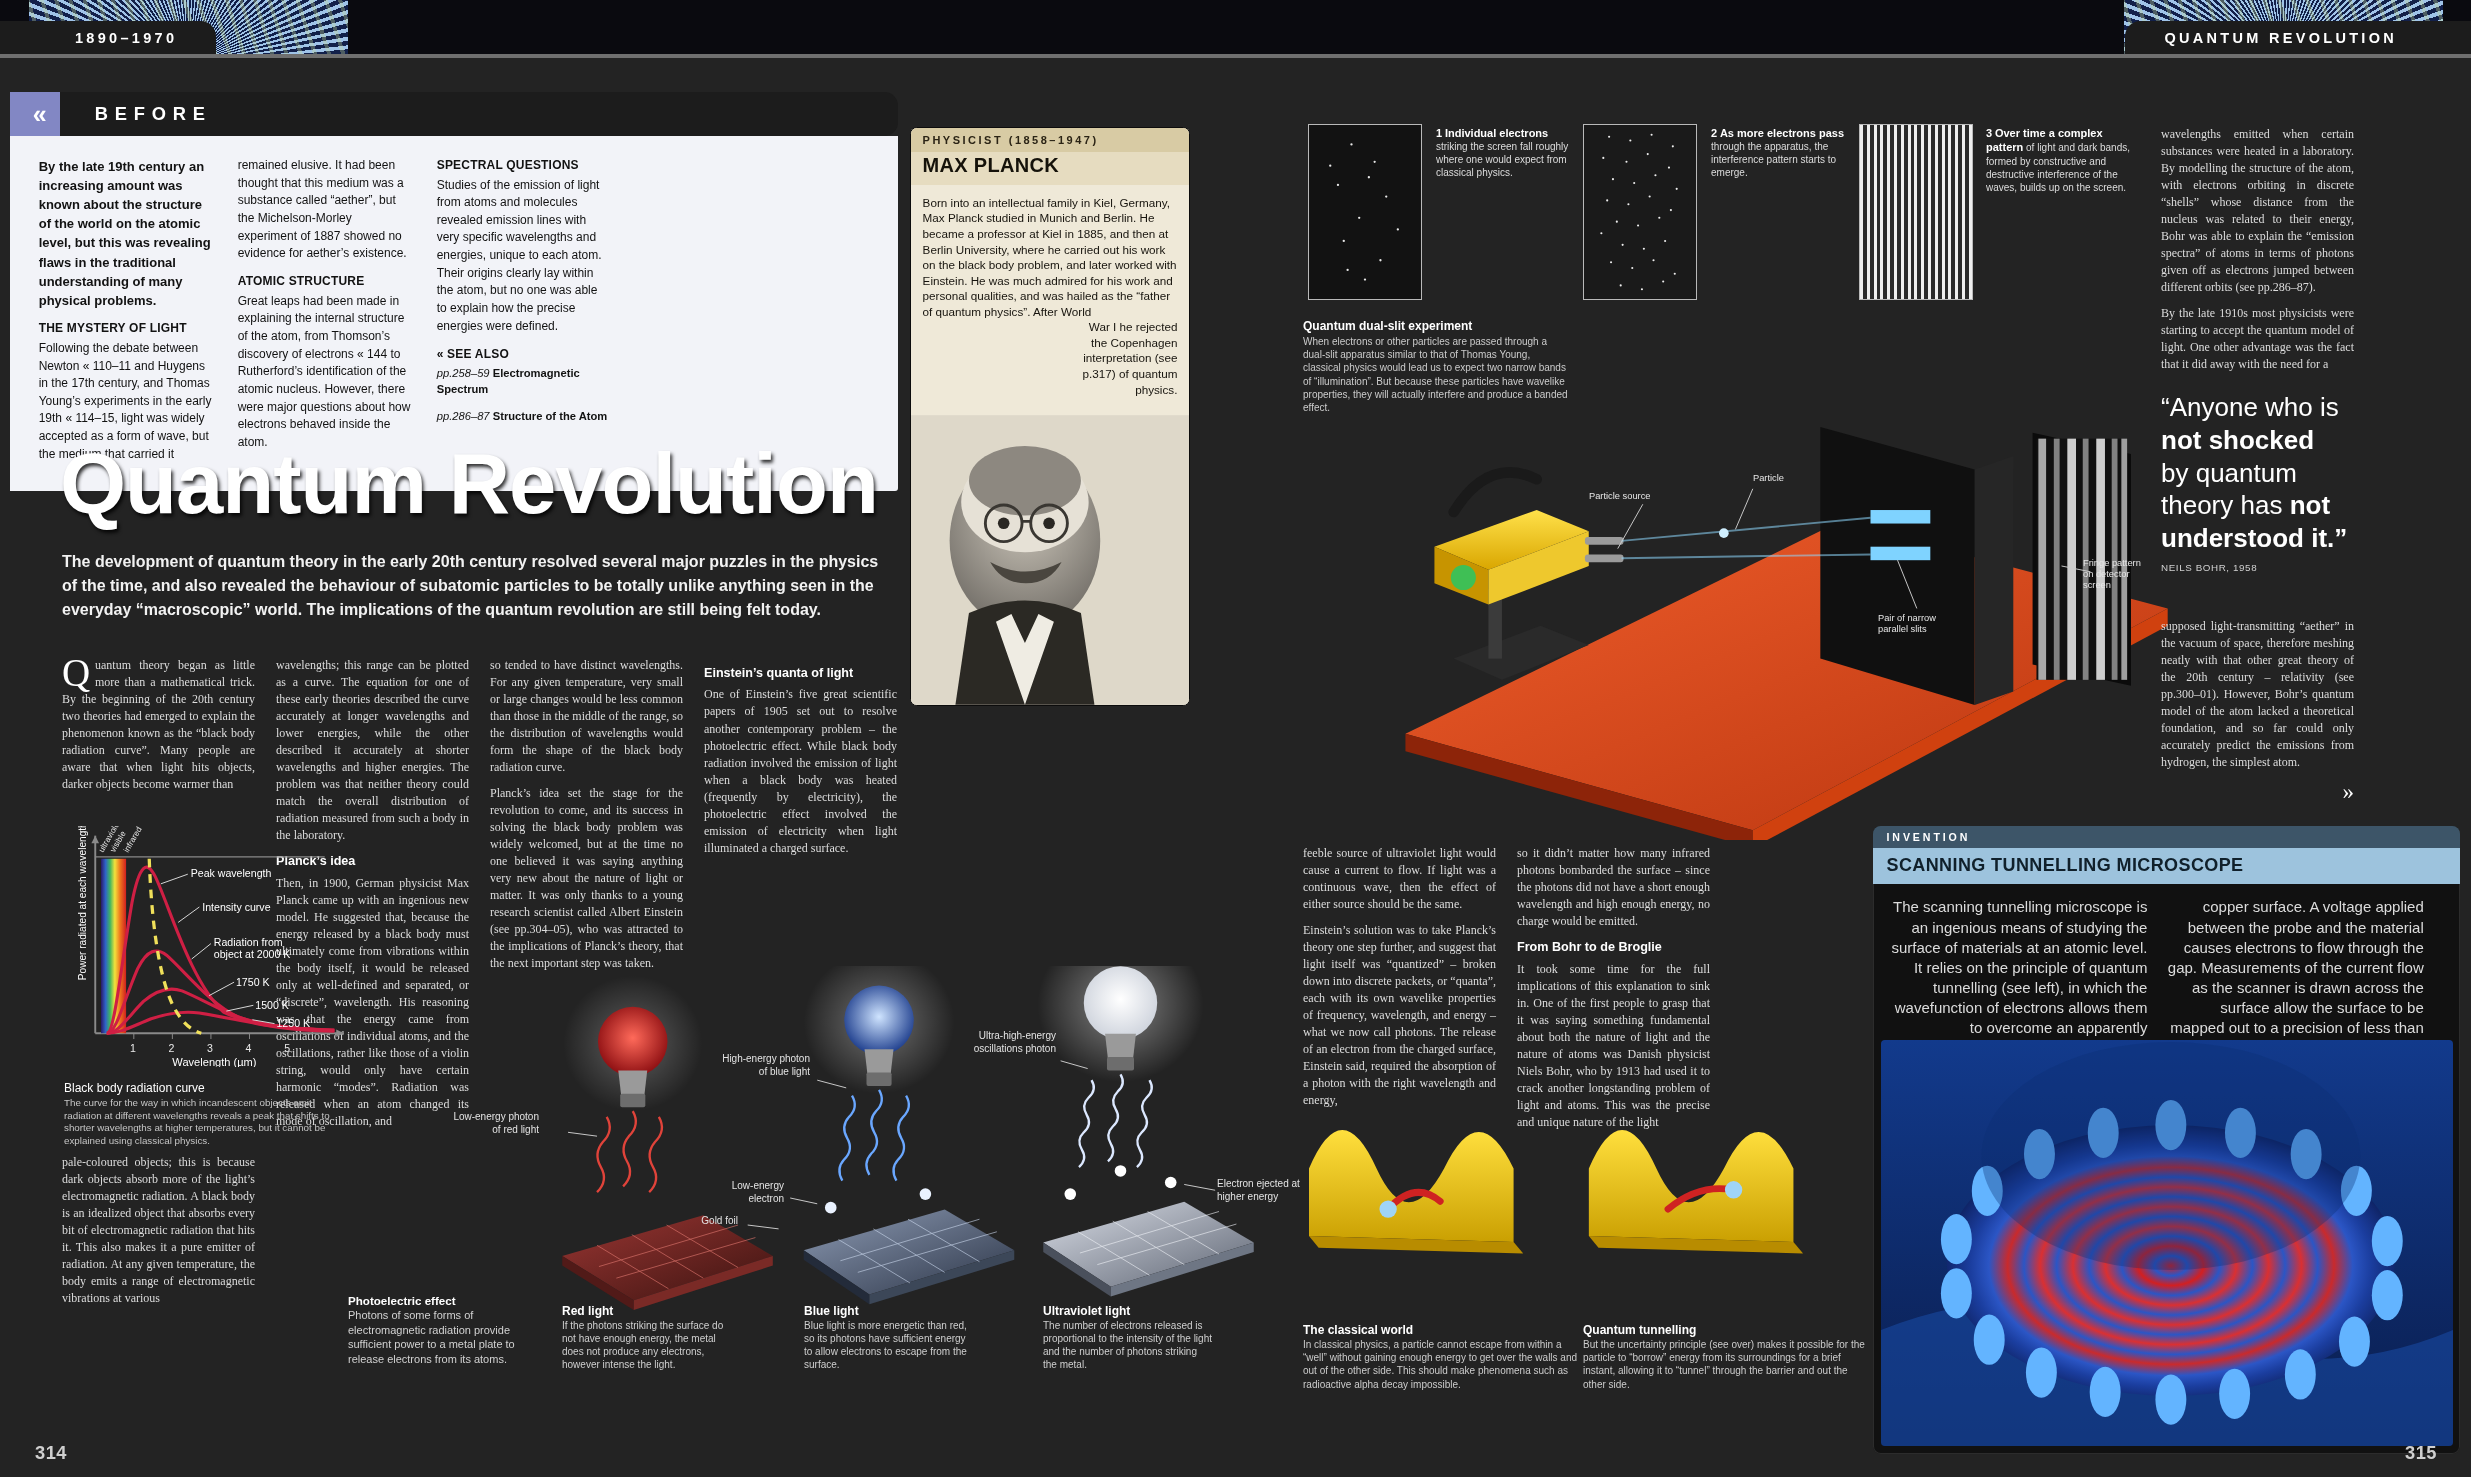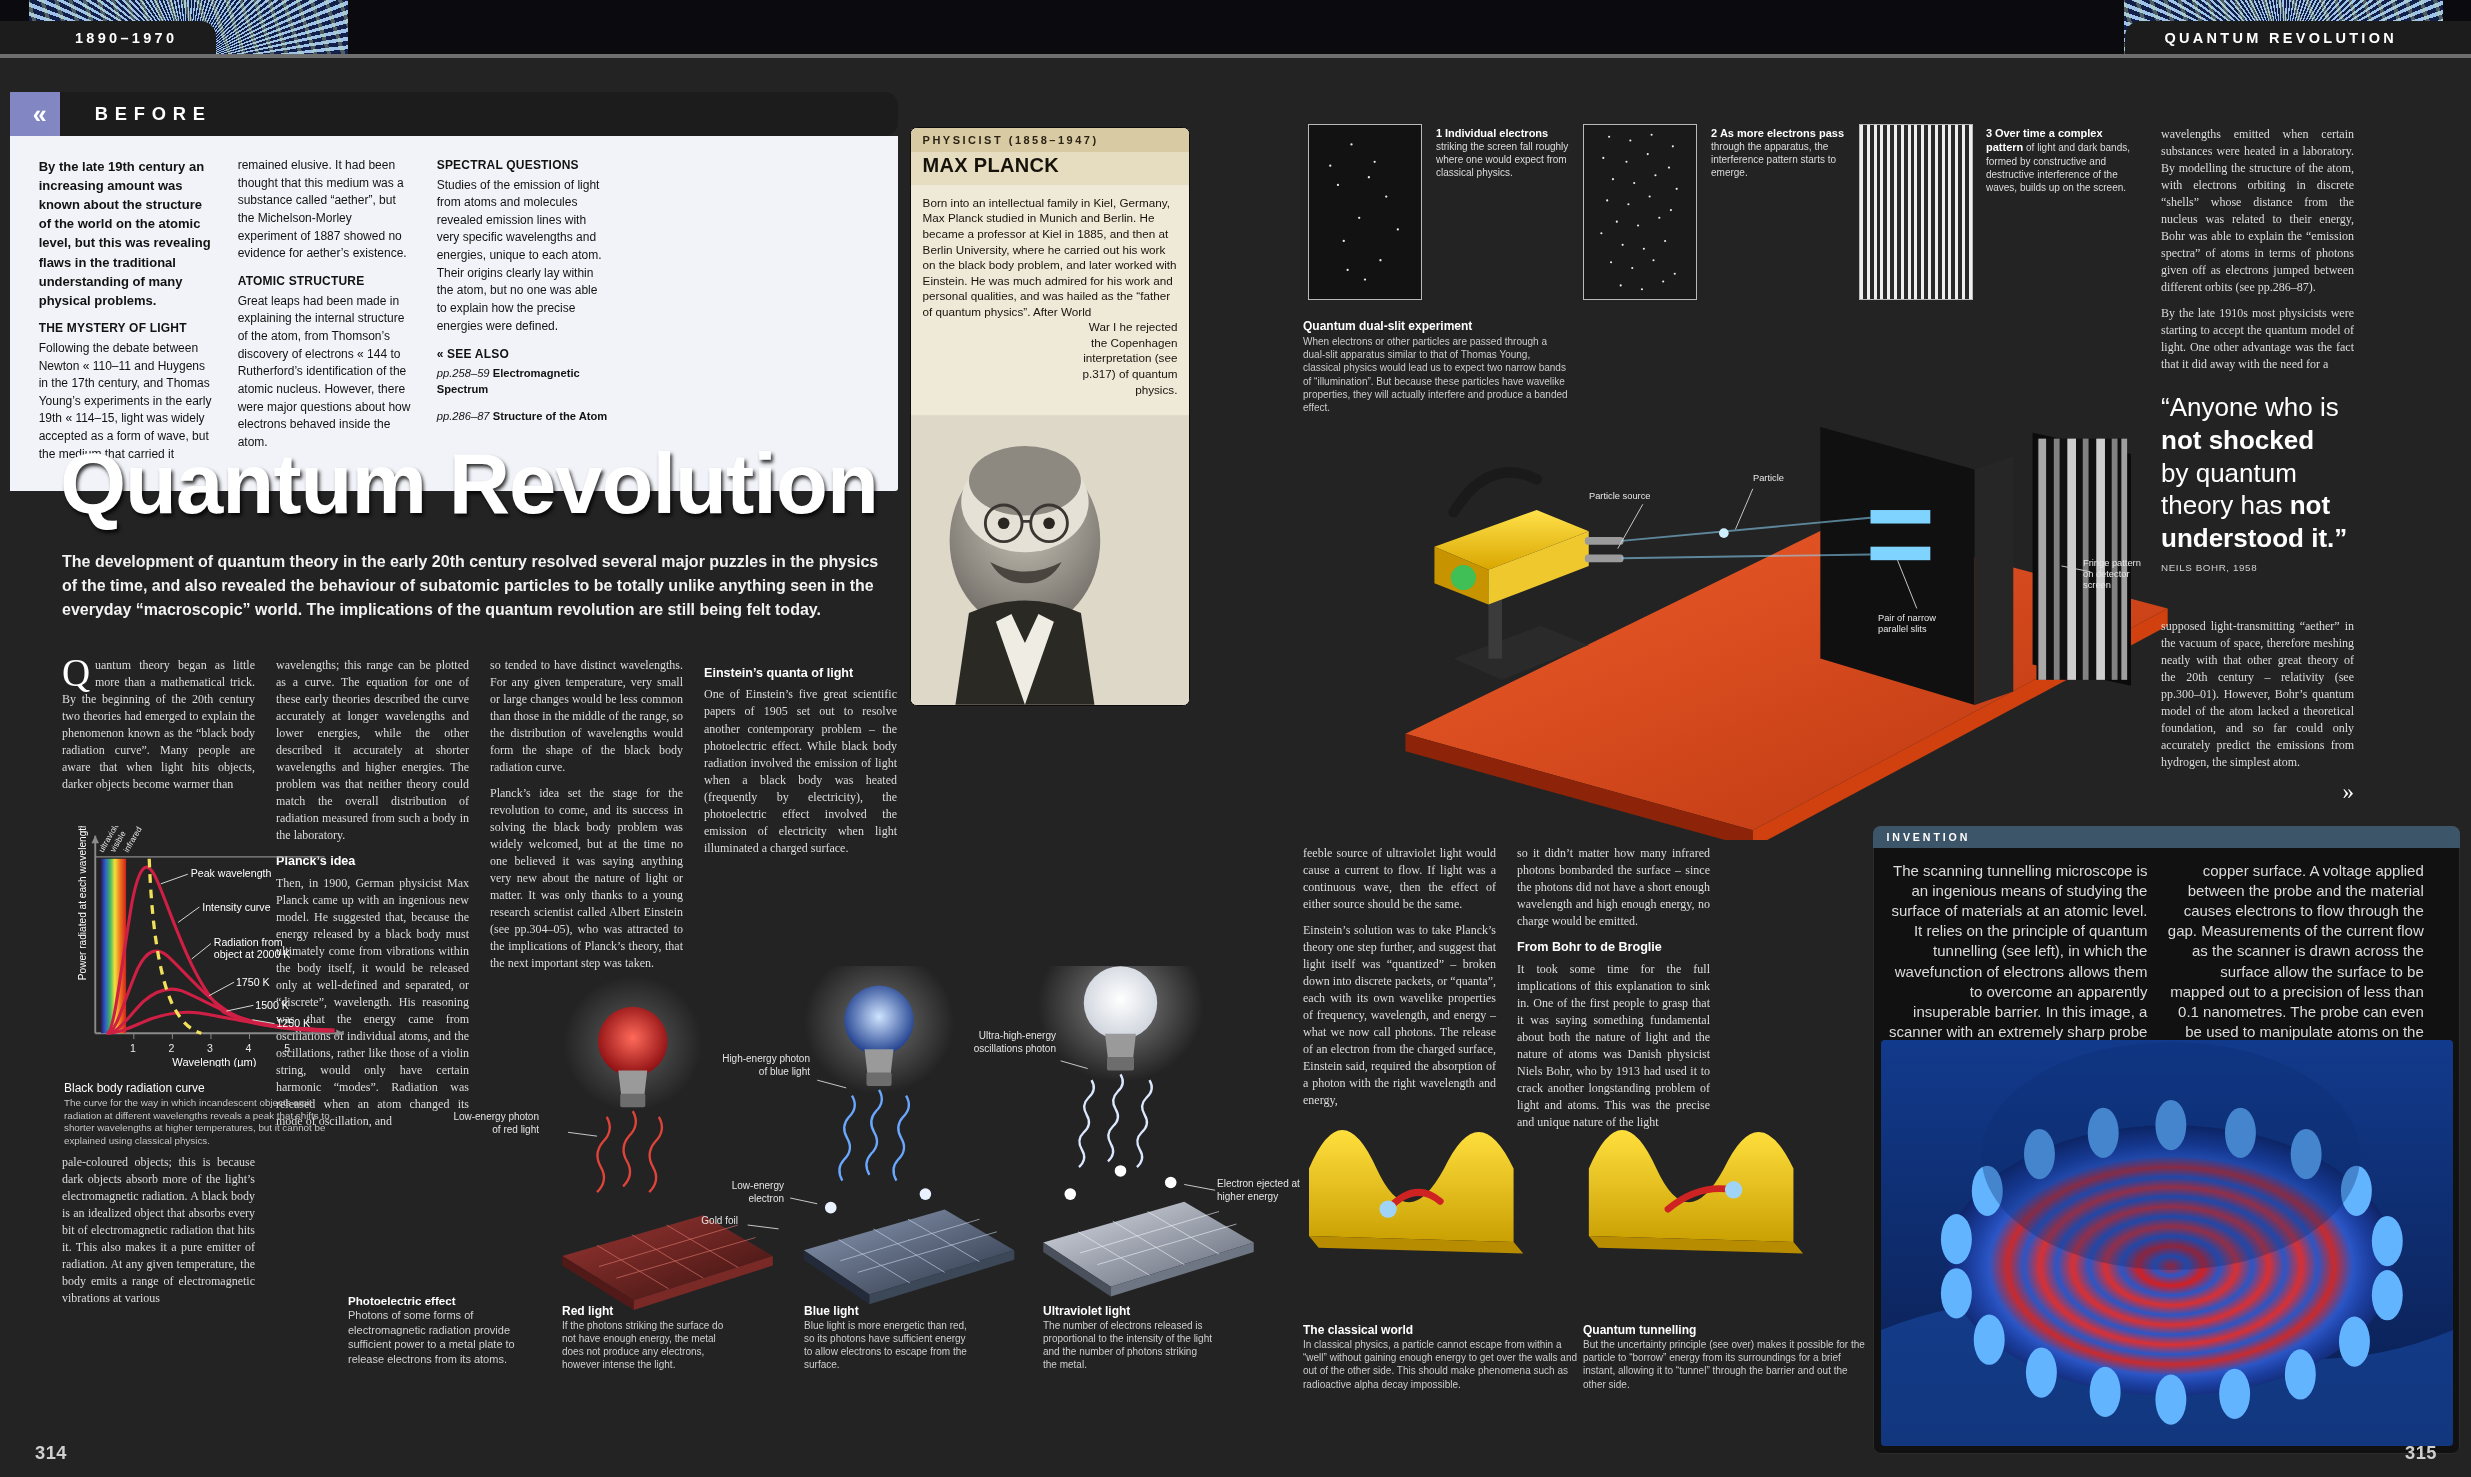--- a/index.html
+++ b/index.html
@@ -650,20 +650,21 @@
     <h5>Quantum tunnelling</h5>
     <p>But the uncertainty principle (see over) makes it possible for the particle to “borrow” energy from its surroundings for a brief instant, allowing it to “tunnel” through the barrier and out the other side.</p>
   </div>
   <div class="tun-cap" style="left:1303px; top:1323px;">
     <h5>The classical world</h5>
     <p>In classical physics, a particle cannot escape from within a “well” without gaining enough energy to get over the walls and out of the other side. This should make phenomena such as radioactive alpha decay impossible.</p>
   </div>
 
   <div class="invention">
     <div class="inv-k">INVENTION</div>
+    <div class="inv-t">SCANNING TUNNELLING MICROSCOPE</div>
     <div class="inv-body">
       <div>The scanning tunnelling microscope is an ingenious means of studying the surface of materials at an atomic level. It relies on the principle of quantum tunnelling (see left), in which the wavefunction of electrons allows them to overcome an apparently insuperable barrier. In this image, a scanner with an extremely sharp probe is brought close to iron atoms (in blue on the image below) on a</div>
       <div>copper surface. A voltage applied between the probe and the material causes electrons to flow through the gap. Measurements of the current flow as the scanner is drawn across the surface allow the surface to be mapped out to a precision of less than 0.1 nanometres. The probe can even be used to manipulate atoms on the material.</div>
     </div>
     <div class="stm-img">
       <svg width="572" height="406" viewBox="0 0 592 420" preserveAspectRatio="none">
         <defs>
           <radialGradient id="corral" cx="50%" cy="52%" r="52%">
             <stop offset="0%" stop-color="#d81f1f"></stop>
             <stop offset="7%" stop-color="#2c57c8"></stop>

